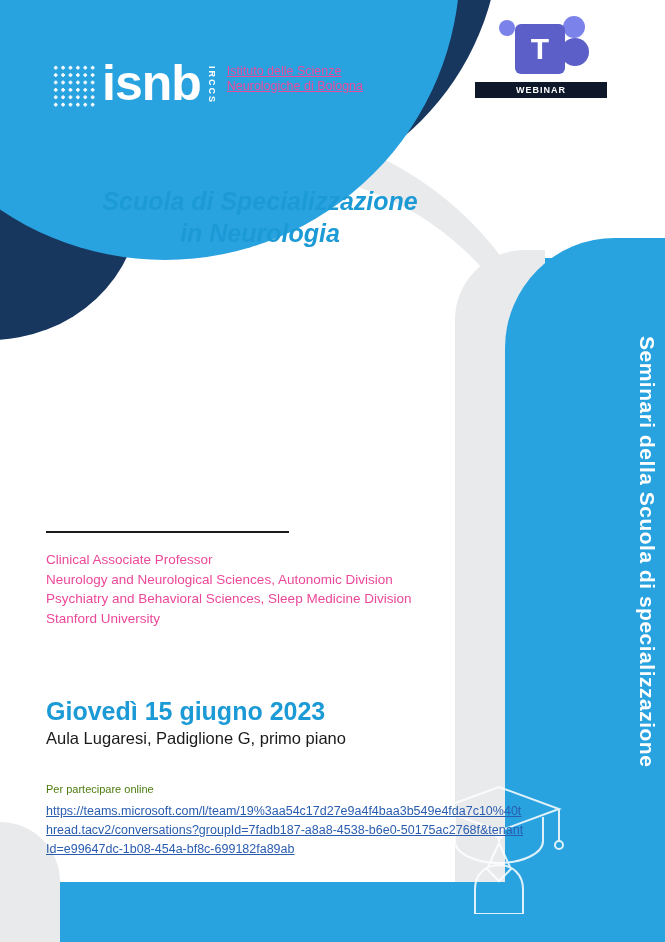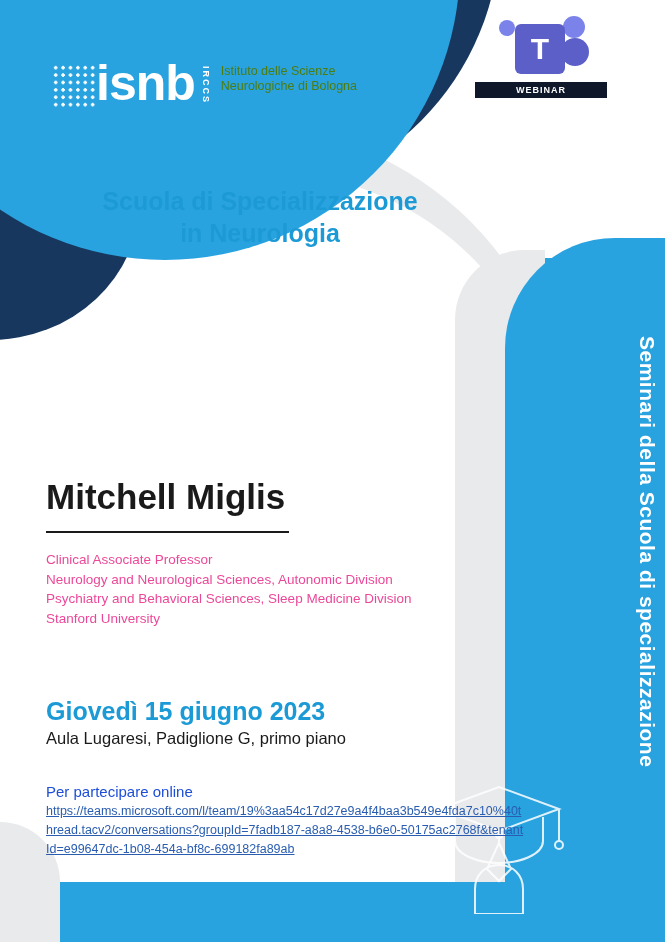--- a/index.html
+++ b/index.html
@@ -106,36 +106,38 @@
       radial-gradient(#ffffff 32%, transparent 34%);
     background-size: 7.4px 7.4px;
     opacity: .95;
   }
   .logo-word {
     color: #ffffff;
     font-size: 50px;
     font-weight: bold;
     letter-spacing: -1px;
     line-height: 50px;
+    margin-left: 6px;
     text-align: right;
   }
   .logo-irccs {
     writing-mode: vertical-rl;
     color: #ffffff;
     font-size: 9px;
     letter-spacing: 2px;
     margin: 8px 0 0 6px;
     font-weight: bold;
   }
   .logo-sub {
-    color: #4d7c0f;
+    color: #ec4899;
     font-size: 12.5px;
     line-height: 15px;
     margin: 6px 0 0 10px;
     max-width: 145px;
+    text-decoration: underline;
   }
 
   
   .teams-badge {
     position: absolute;
     right: 58px; top: 14px;
     width: 132px;
     text-align: center;
   }
   .teams-icon {
@@ -221,20 +223,21 @@
   
   .school-title {
     position: absolute;
     left: 0; top: 185px;
     width: 520px;
     text-align: center;
     color: #1c9ad6;
     font-size: 25px;
     font-weight: bold;
     line-height: 32px;
+    font-style: italic;
   }
   .talk-title {
     position: absolute;
     left: 32px; top: 297px;
     width: 560px;
     color: #1c9ad6;
     font-size: 31px;
     font-weight: bold;
     line-height: 43px;
     letter-spacing: .2px;
@@ -277,22 +280,22 @@
   }
   .venue {
     position: absolute;
     left: 46px; top: 729px;
     color: #1a1a1a;
     font-size: 16.5px;
   }
   .join-label {
     position: absolute;
     left: 46px; top: 783px;
-    color: #1d4ed8;
-    font-size: 15px;
+    color: #4d7c0f;
+    font-size: 11px;
   }
   .join-link {
     position: absolute;
     left: 46px; top: 802px;
     width: 480px;
     color: #2a5db0;
     font-size: 12.5px;
     line-height: 19px;
     text-decoration: underline;
     word-break: break-all;
@@ -359,21 +362,20 @@
     <div class="su-piattaforma">SU PIATTAFORMA</div>
     <div class="teams-word">TEAMS</div>
   </div>
 
   <div class="side-text">Seminari della Scuola di specializzazione</div>
 
   <div class="school-title" style="white-space: pre-line;">Scuola di Specializzazione
 in Neurologia</div>
 
 
-  <div class="speaker">Mitchell Miglis</div>
   <div class="speaker-rule"></div>
 
   <div class="affiliation" style="white-space: pre-line;">Clinical Associate Professor
 Neurology and Neurological Sciences, Autonomic Division
 Psychiatry and Behavioral Sciences, Sleep Medicine Division
 Stanford University</div>
 
   <div class="date">Giovedì 15 giugno 2023</div>
   <div class="venue">Aula Lugaresi, Padiglione G, primo piano</div>
 

